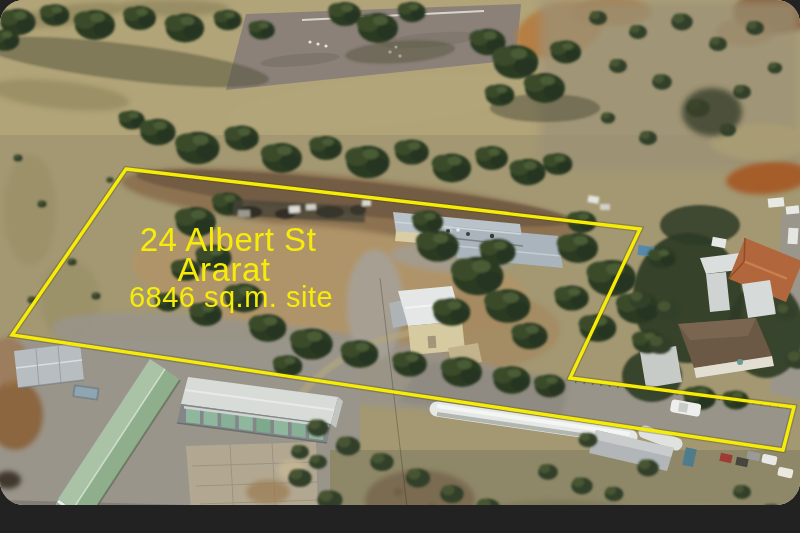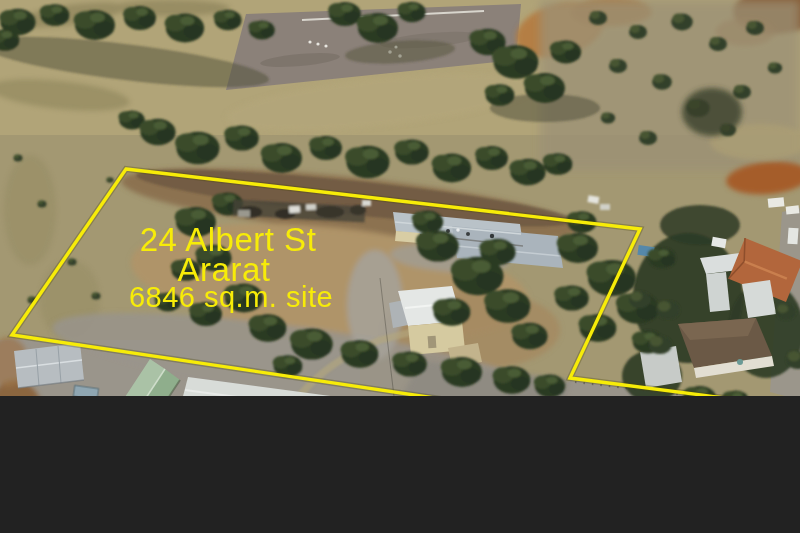--- a/index.html
+++ b/index.html
@@ -1,16 +1,16 @@
 <!DOCTYPE html>
 <html><head>
 <meta charset="utf-8">
 <style>
   html,body{margin:0;padding:0;background:#222;}
-  .stage{position:relative;width:800px;height:396px;overflow:hidden;background:#e5e5e5;}
+  .stage{position:relative;width:800px;height:505px;overflow:hidden;background:#e5e5e5;border-radius:24px;}
   svg{display:block;}
   .lbl{font-family:"Liberation Sans","DejaVu Sans",sans-serif;font-weight:400;letter-spacing:0.5px;}
 </style>
 </head>
 <body>
 
 <div class="stage">
 <svg width="800" height="533" viewBox="0 0 800 533">
   <defs>
     <filter id="b1" x="-30%" y="-30%" width="160%" height="160%">

